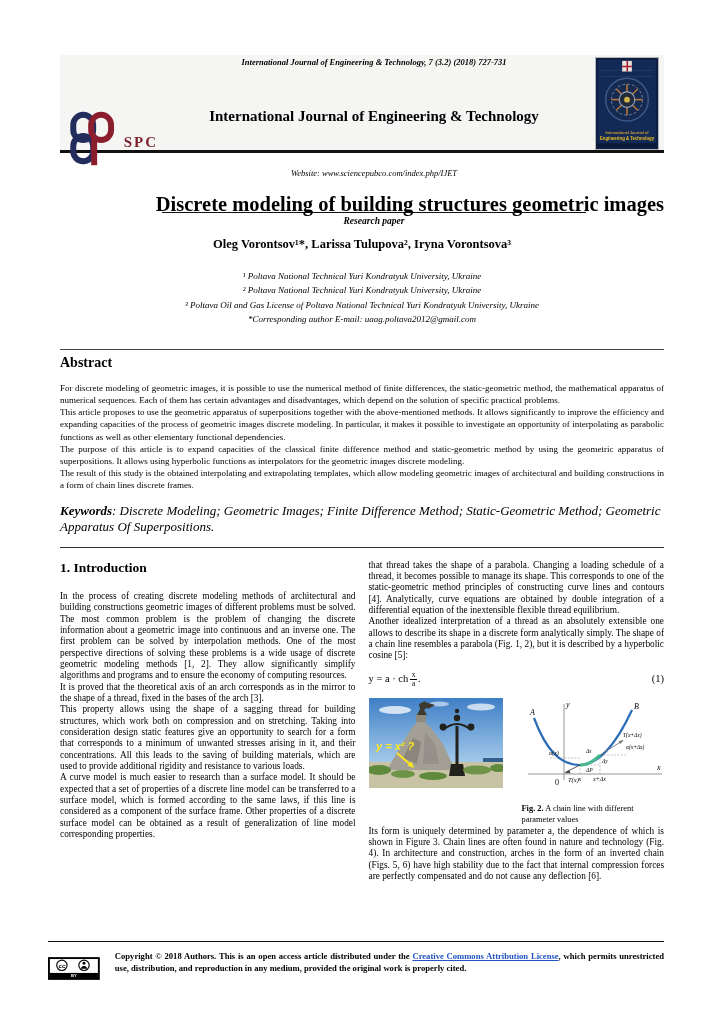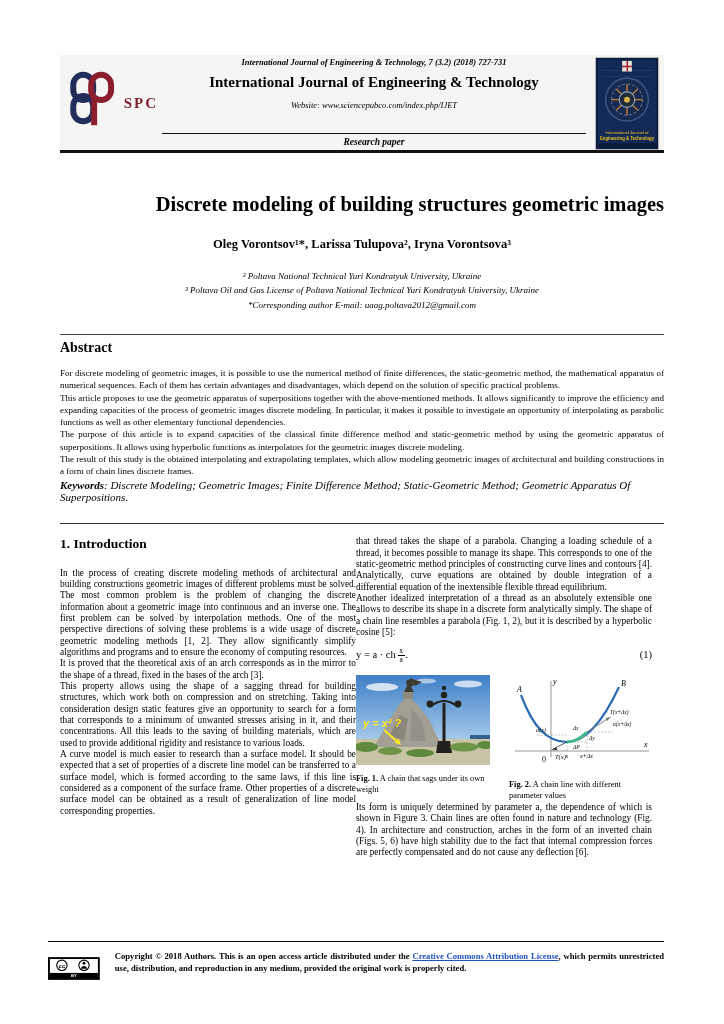--- a/index.html
+++ b/index.html
@@ -15,42 +15,42 @@
 
   
   .jheader {
     display: grid; grid-template-columns: 98px 1fr 74px;
     background: #f5f5f4;
     border-bottom: 3px solid #111;
     height: 98px;
   }
   .logo-box { display: flex; align-items: center; justify-content: flex-start; padding-top: 3px; }
   .logo-spc-text { font-weight: bold; font-size: 15px; color: #7d1f2b; letter-spacing: 2px; margin-top: -2px; }
-  .jheader-center { display: flex; flex-direction: column; text-align: center; padding: 2px 4px 0 4px; }
+  .jheader-center { display: flex; flex-direction: column; text-align: center; padding: 2px 4px 0 4px; gap: 34px; }
   .citation-line { font-size: 8.5px; font-weight: bold; font-style: italic; }
   .journal-title { font-size: 15px; font-weight: bold; margin-top: 7px; }
   .website-line { font-size: 8.5px; font-style: italic; margin-top: 9px; }
   .research-paper { border-top: 1.5px solid #111; font-weight: bold; font-style: italic; font-size: 9.5px; margin-top: auto; padding: 3px 0 3px 0; }
   .cover-box { display: flex; align-items: flex-start; justify-content: center; padding-top: 2px; }
 
   
   .article-title { text-align: right; font-size: 20.5px; font-weight: bold; margin-top: 40px; }
   .authors-line { text-align: center; font-size: 12.5px; font-weight: bold; margin-top: 21px; }
   .affiliations { text-align: center; font-style: italic; font-size: 9px; margin-top: 17px; line-height: 1.6; }
 
   
   .abstract-block { margin-top: 22px; border-top: 1.2px solid #444; padding-top: 5px; }
   .abstract-heading { font-weight: bold; font-size: 14px; }
   .abstract-text { margin-top: 11px; font-size: 9px; line-height: 1.36; text-align: justify; }
   .abstract-text p { margin: 0; }
-  .keywords-line { margin-top: 2px; font-size: 11px; font-style: italic; border-bottom: 1.5px solid #333; padding-bottom: 20px; }
+  .keywords-line { margin-top: 11px; font-size: 13px; font-style: italic; border-bottom: 1.5px solid #333; padding-bottom: 12px; }
   .keywords-line .kw-label { font-weight: bold; }
 
   
-  .columns { display: flex; margin-top: 12px; }
+  .columns { display: flex; gap: 13px; margin-top: 12px; }
   .col { width: 296px; font-size: 9.3px; line-height: 1.22; text-align: justify; }
   .col p { margin: 0; }
   .section-heading { font-size: 13.5px; font-weight: bold; margin: 0 0 15px 0; text-align: left; }
 
   
   .equation-row { display: flex; align-items: center; margin: 9px 0 11px 0; font-size: 10.5px; }
   .eq-math { display: inline-flex; align-items: center; }
   .frac { display: inline-flex; flex-direction: column; align-items: center; font-size: 7.5px; line-height: 1.05; margin: 0 1px 0 2px; }
   .frac .num { border-bottom: 0.8px solid #000; padding: 0 1.5px; }
   .eq-number { margin-left: auto; font-style: normal; }
@@ -115,20 +115,21 @@
         <text x="33" y="79" font-size="4" font-weight="bold" fill="#d79f2f" text-anchor="middle" font-family="Liberation Sans, sans-serif">International Journal of</text>
         <text x="33" y="86" font-size="4.8" font-weight="bold" fill="#f2c01d" text-anchor="middle" textLength="56" lengthAdjust="spacingAndGlyphs" font-family="Liberation Sans, sans-serif">Engineering &amp; Technology</text>
         <rect x="3" y="89" width="60" height="4" fill="#0b1936"></rect>
       </svg>
     </div>
   </div>
 
   <h1 class="article-title">Discrete modeling of building structures geometric images</h1>
   <div class="authors-line">Oleg Vorontsov¹*, Larissa Tulupova², Iryna Vorontsova³</div>
   <div class="affiliations">
+    <div>¹ Poltava National Technical Yuri Kondratyuk University, Ukraine</div>
     <div>² Poltava National Technical Yuri Kondratyuk University, Ukraine</div>
     <div>³ Poltava Oil and Gas License of Poltava National Technical Yuri Kondratyuk University, Ukraine</div>
     <div>*Corresponding author E-mail: uaag.poltava2012@gmail.com</div>
   </div>
 
   <div class="abstract-block">
     <div class="abstract-heading">Abstract</div>
     <div class="abstract-text">
       <p>For discrete modeling of geometric images, it is possible to use the numerical method of finite differences, the static-geometric method, the mathematical apparatus of numerical sequences. Each of them has certain advantages and disadvantages, which depend on the solution of specific practical problems.</p>
       <p>This article proposes to use the geometric apparatus of superpositions together with the above-mentioned methods. It allows significantly to improve the efficiency and expanding capacities of the process of geometric images discrete modeling. In particular, it makes it possible to investigate an opportunity of interpolating as parabolic functions as well as other elementary functional dependencies.</p>
@@ -198,23 +199,20 @@
             <polygon points="82,66 94,66 96,78 80,78" fill="#23211c"></polygon>
             <ellipse cx="10" cy="72" rx="12" ry="5" fill="#5f8a3c"></ellipse>
             <ellipse cx="34" cy="76" rx="12" ry="4" fill="#6f9447"></ellipse>
             <ellipse cx="64" cy="78" rx="14" ry="4" fill="#5f8a3c"></ellipse>
             <ellipse cx="108" cy="72" rx="14" ry="4.6" fill="#6f9447"></ellipse>
             <ellipse cx="129" cy="70" rx="8" ry="4" fill="#5f8a3c"></ellipse>
             <text x="7" y="52" font-size="11" font-weight="bold" font-style="italic" fill="#ffe81a" font-family="Liberation Sans, sans-serif">y = x² ?</text>
             <line x1="28" y1="55" x2="43" y2="68" stroke="#ffe81a" stroke-width="1.8"></line>
             <polygon points="45,70 38.5,67.5 42.5,63.5" fill="#ffe81a"></polygon>
           </svg>
-          <div class="fig-caption">
-            <span class="fig-label">Fig. 1.</span><span> A chain that sags under its own weight</span>
-          </div>
         </div>
 
         <div class="figure">
           <svg width="145" height="96" viewBox="0 0 145 96">
 
             <line x1="42" y1="6" x2="42" y2="82" stroke="#8a8a8a" stroke-width="0.9"></line>
             <line x1="6" y1="76" x2="140" y2="76" stroke="#8a8a8a" stroke-width="0.9"></line>
             <text x="44" y="9" font-size="8" font-style="italic">y</text>
             <text x="135" y="72" font-size="8" font-style="italic">x</text>
             <text x="33" y="87" font-size="8">0</text>

